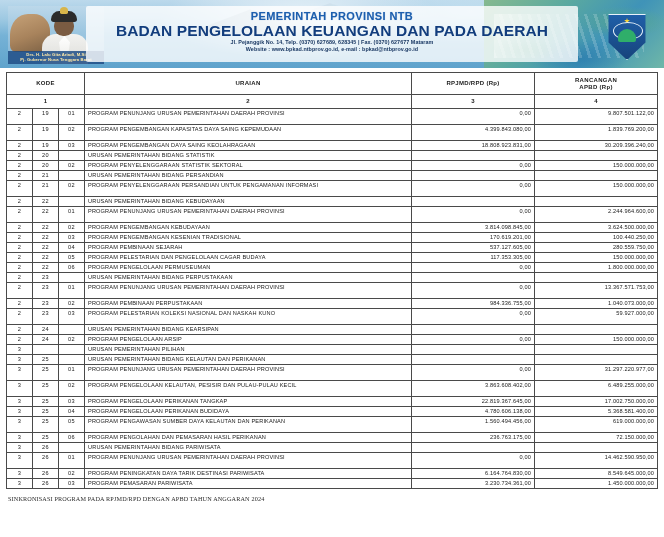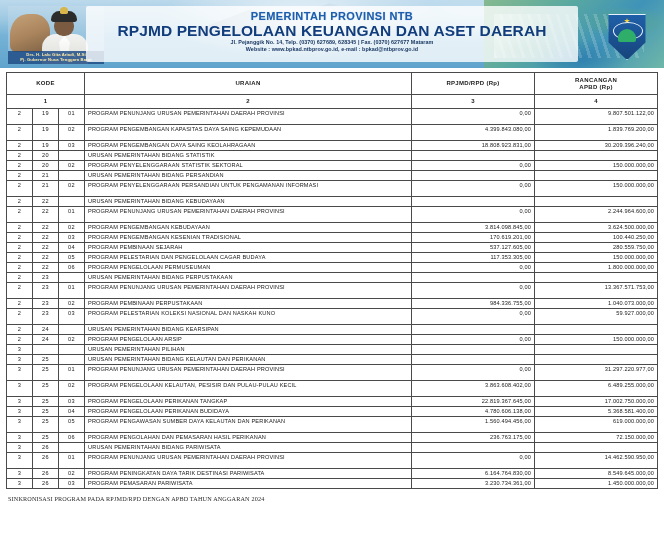--- a/index.html
+++ b/index.html
@@ -225,21 +225,21 @@
     <div class="photo-person-head"></div>
     <div class="photo-person-cap"></div>
     <div class="photo-caption">
       <div>Drs. H. Lalu Gita Ariadi, M.Si</div>
       <div>Pj. Gubernur Nusa Tenggara Barat</div>
     </div>
   </div>
 
   <div class="kop-plate">
     <div class="kop-line1">PEMERINTAH PROVINSI NTB</div>
-    <div class="kop-line2">RPJMD PENGELOLAAN KEUANGAN DAN ASET DAERAH</div>
+    <div class="kop-line2">BADAN PENGELOLAAN KEUANGAN DAN PADA DAERAH</div>
     <div class="kop-line3">Jl. Pejanggik No. 14, Telp. (0370) 627689, 628345 | Fax. (0370) 627677 Mataram</div>
     <div class="kop-line4">Website : www.bpkad.ntbprov.go.id, e-mail : bpkad@ntbprov.go.id</div>
   </div>
 
   <div class="kop-logo">
     <div class="shield">
       <div class="star"></div>
       <div class="ring"></div>
       <div class="dome"></div>
     </div>

